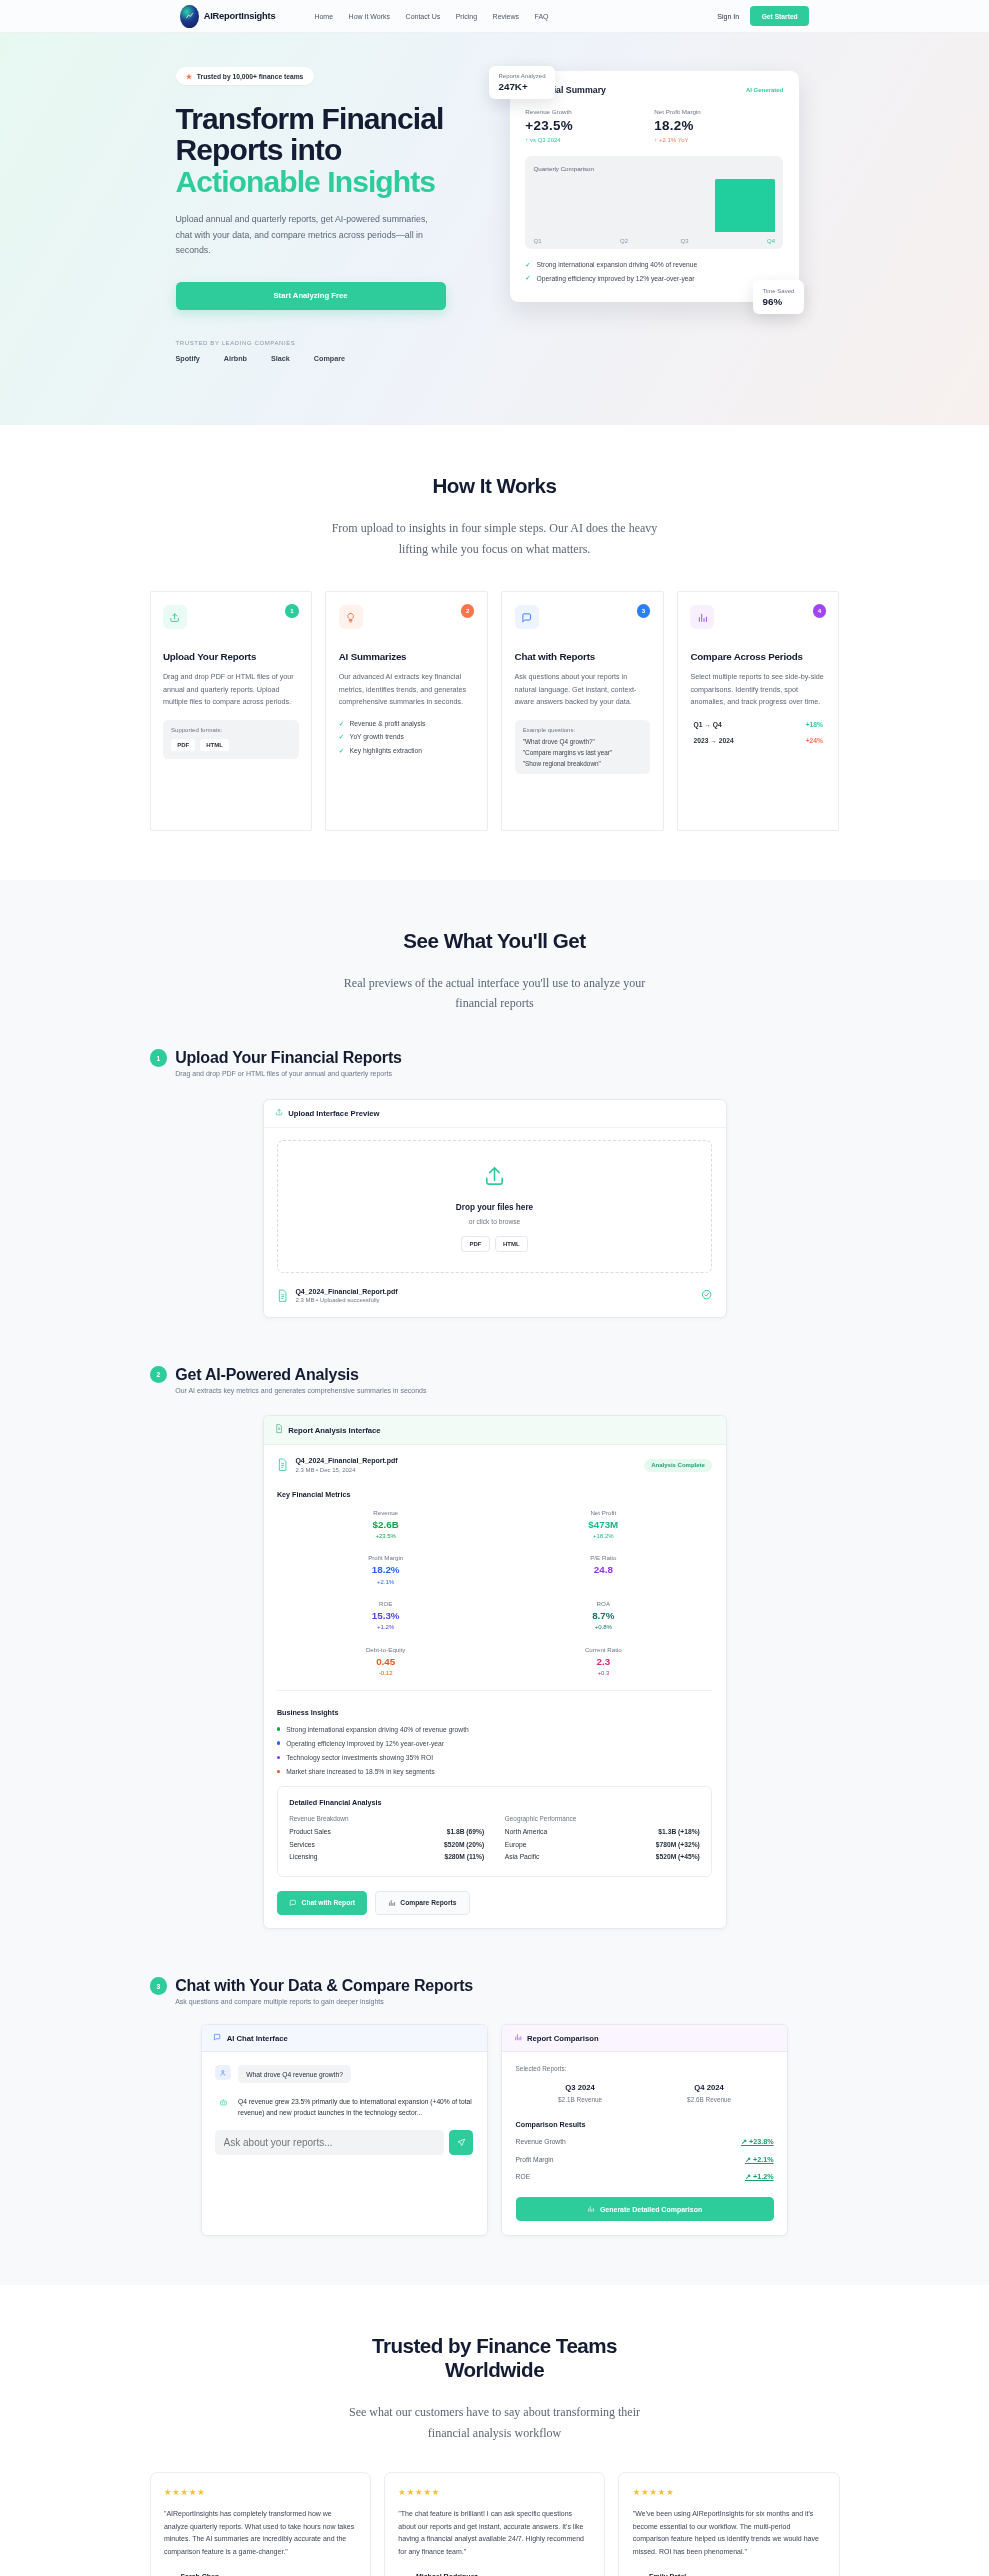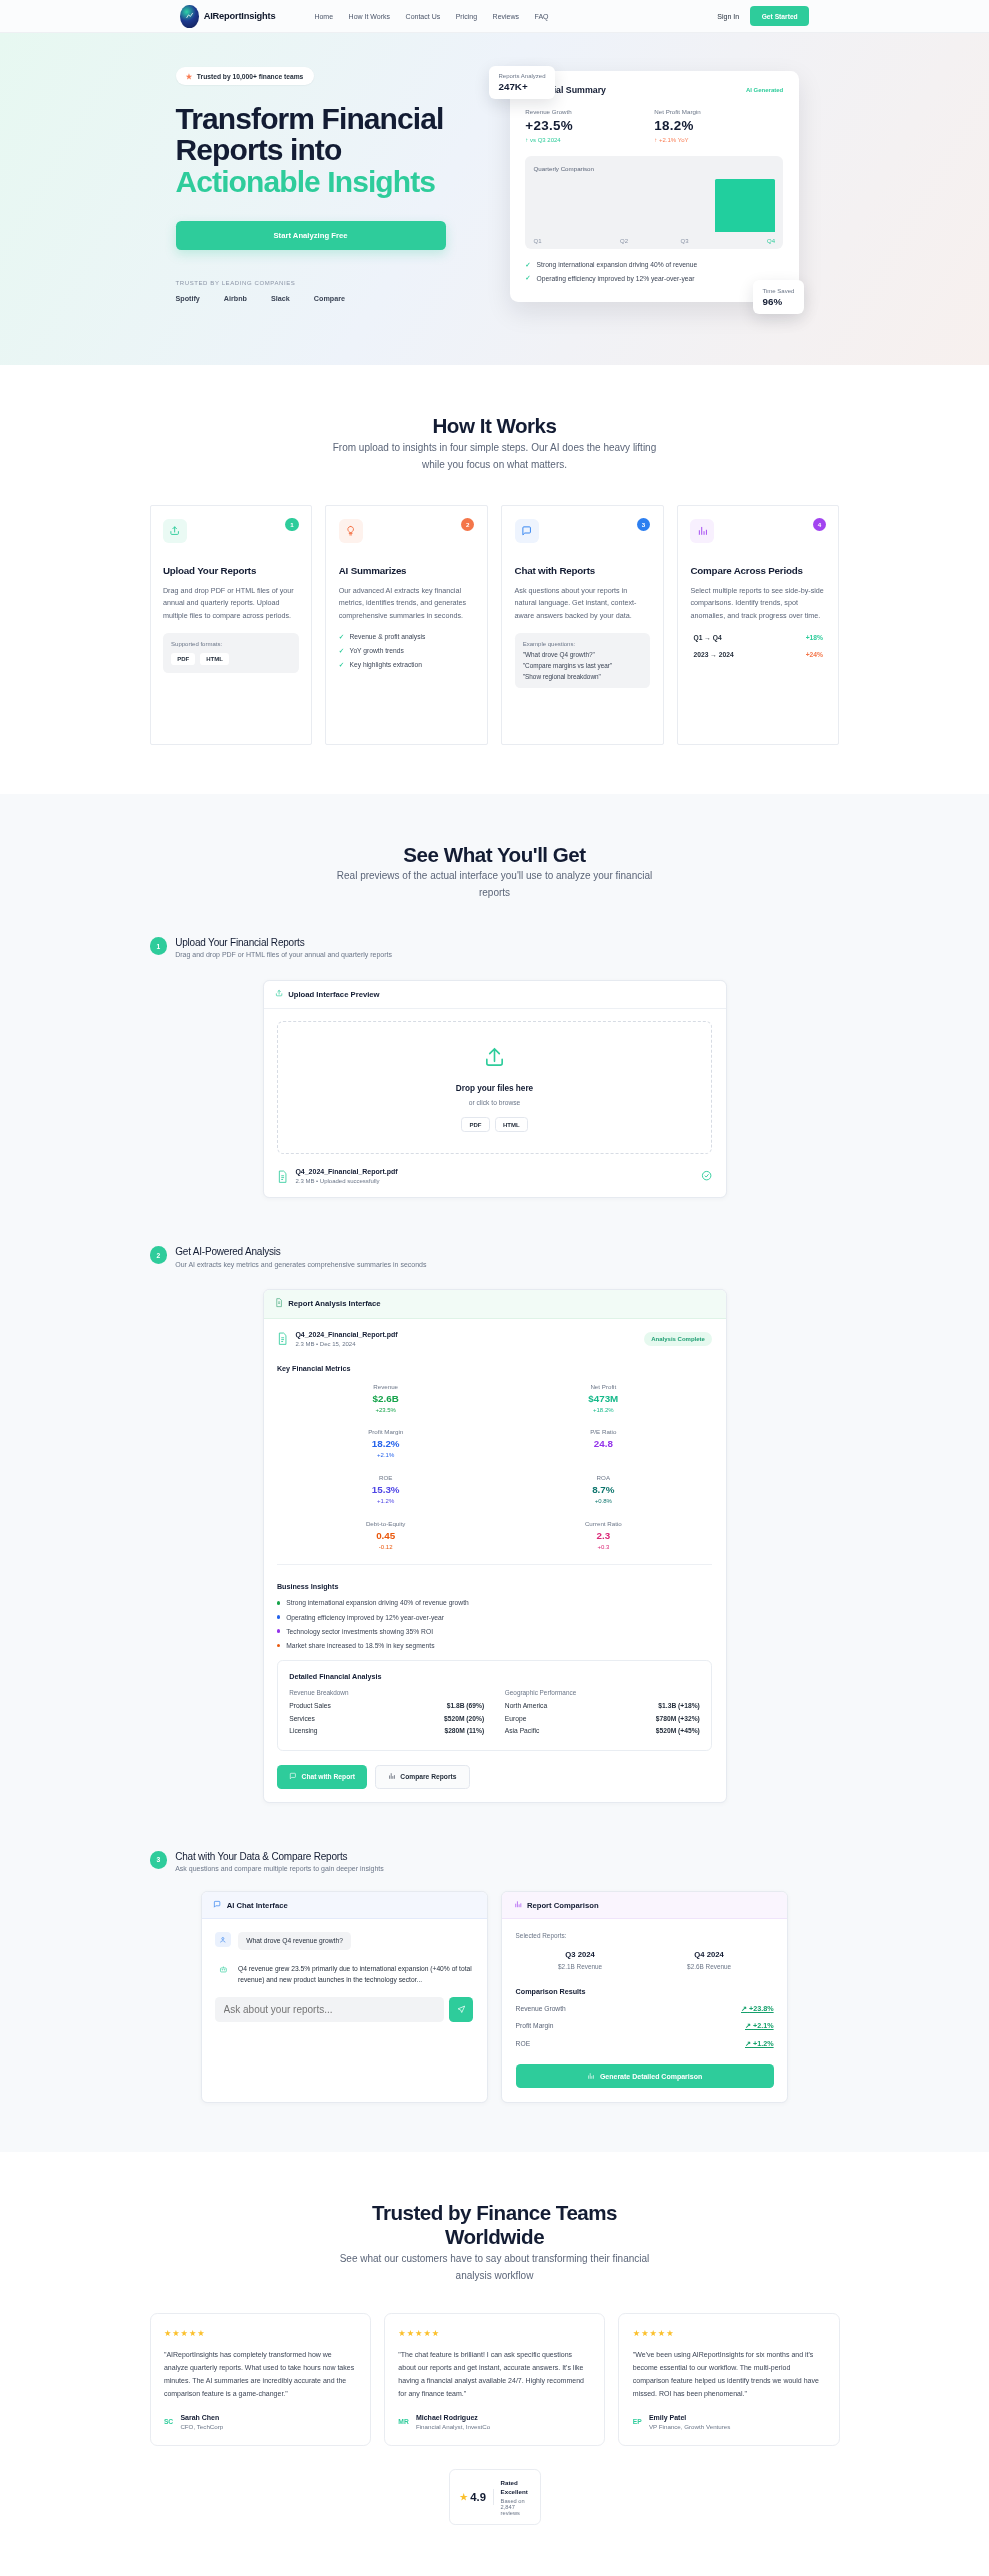--- a/index.html
+++ b/index.html
@@ -118,22 +118,22 @@
 
   
   section.white { background: #fff; }
   section.tint { background: #f7f9fb; }
   .sec-pad { padding: 49px 0; }
   h2.sec-title {
     font-size: 20.6px; font-weight: 800; color: #131c33;
     text-align: center; letter-spacing: -0.5px; line-height: 1.2;
   }
   .sec-sub {
-    font-size: 10px; color: #5b6578; text-align: center;
-    margin: 0 auto 0; max-width: 330px; line-height: 1.7;
+    font-size: 12px; color: #5b6578; text-align: center;
+    margin: 19px auto 0; max-width: 330px; line-height: 1.7; font-family: Liberation Serif, serif;
   }
 
   
   .steps { display: flex; gap: 13.4px; margin-top: 32px; }
   .step-card {
     flex: 1; background: #fff; border: 0.5px solid #e9ecf1; border-radius: 2px;
     padding: 13.4px 12.4px 15.5px; position: relative; min-height: 240px;
   }
   .step-icon {
     width: 24px; height: 24px; border-radius: 5.7px;
@@ -159,21 +159,21 @@
   .cmp-rows { margin-top: 12.4px; }
   .cmp-row { display: flex; justify-content: space-between; font-size: 6.7px; font-weight: 600; color: #1f2937; margin-bottom: 9.3px; padding: 0 3.1px; }
 
   
   .step-head { display: flex; gap: 8.2px; align-items: flex-start; }
   .step-badge {
     width: 17.5px; height: 17.5px; border-radius: 50%; background: #2ecc9b;
     color: #fff; font-size: 6.7px; font-weight: 700;
     display: flex; align-items: center; justify-content: center; flex: none;
   }
-  .step-head-title { font-size: 10px; font-weight: 400; color: #131c33; letter-spacing: -0.2px; }
+  .step-head-title { font-size: 16px; font-weight: 700; color: #131c33; letter-spacing: -0.2px; }
   .step-head-sub { font-size: 7px; color: #6b7688; margin-top: 3.1px; }
 
   .panel {
     background: #fff; border: 0.5px solid #e6eaf0; border-radius: 6.2px;
     box-shadow: 0 1px 5.2px rgba(16,24,40,.04); overflow: hidden;
   }
   .panel-head {
     padding: 8.2px 11.3px; border-bottom: 0.5px solid #edf0f4;
     display: flex; align-items: center; gap: 5.2px;
     font-size: 7.7px; font-weight: 700; color: #131c33;
@@ -292,20 +292,21 @@
       <div class="hero-left">
         <div class="badge-pill">
           <span class="star">★</span>
           <span>Trusted by 10,000+ finance teams</span>
         </div>
         <h1 class="hero-title">
           <span>Transform Financial</span><br>
           <span>Reports into</span><br>
           <span class="accent">Actionable Insights</span>
         </h1>
+        <p class="hero-sub">Upload annual and quarterly reports, get AI-powered summaries, chat with your data, and compare metrics across periods—all in seconds.</p>
         <button class="hero-cta">Start Analyzing Free</button>
         <div class="trusted-label">TRUSTED BY LEADING COMPANIES</div>
         <div class="trusted-logos">
           <span>Spotify</span>
           <span>Airbnb</span>
           <span>Slack</span>
           <span>Compare</span>
         </div>
       </div>
 

